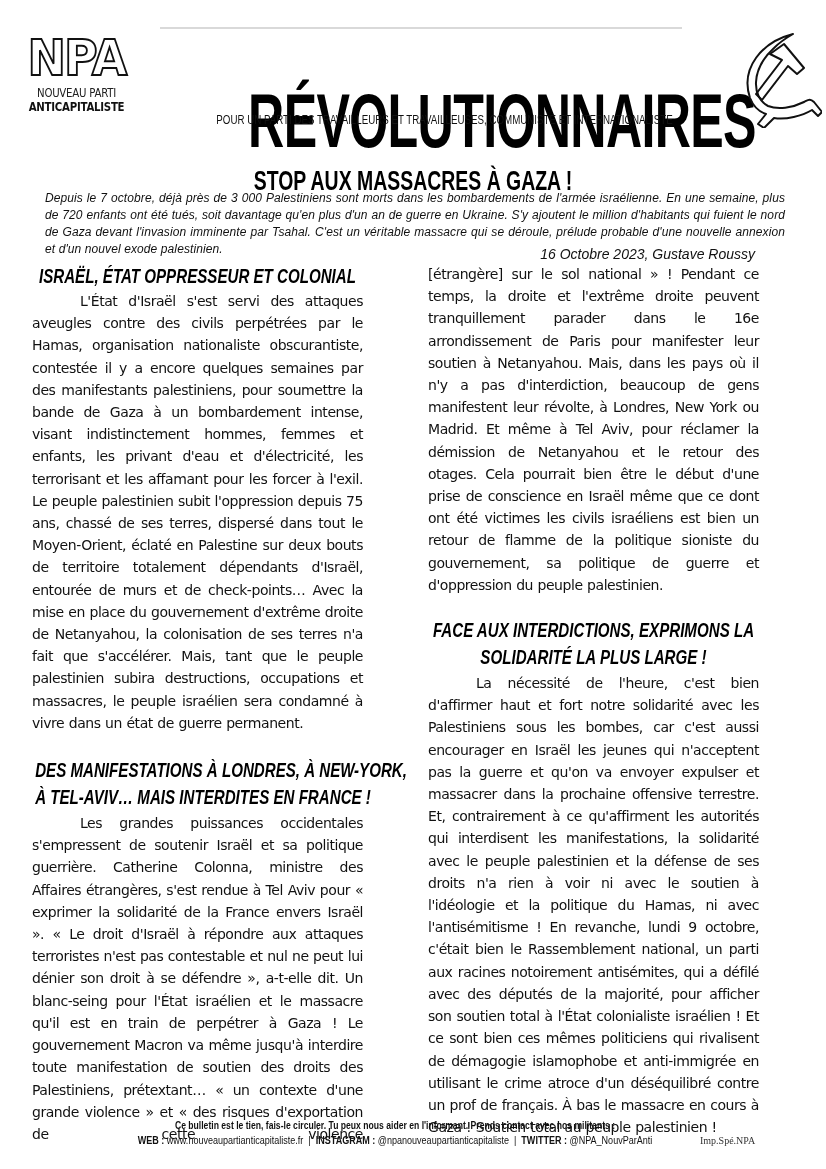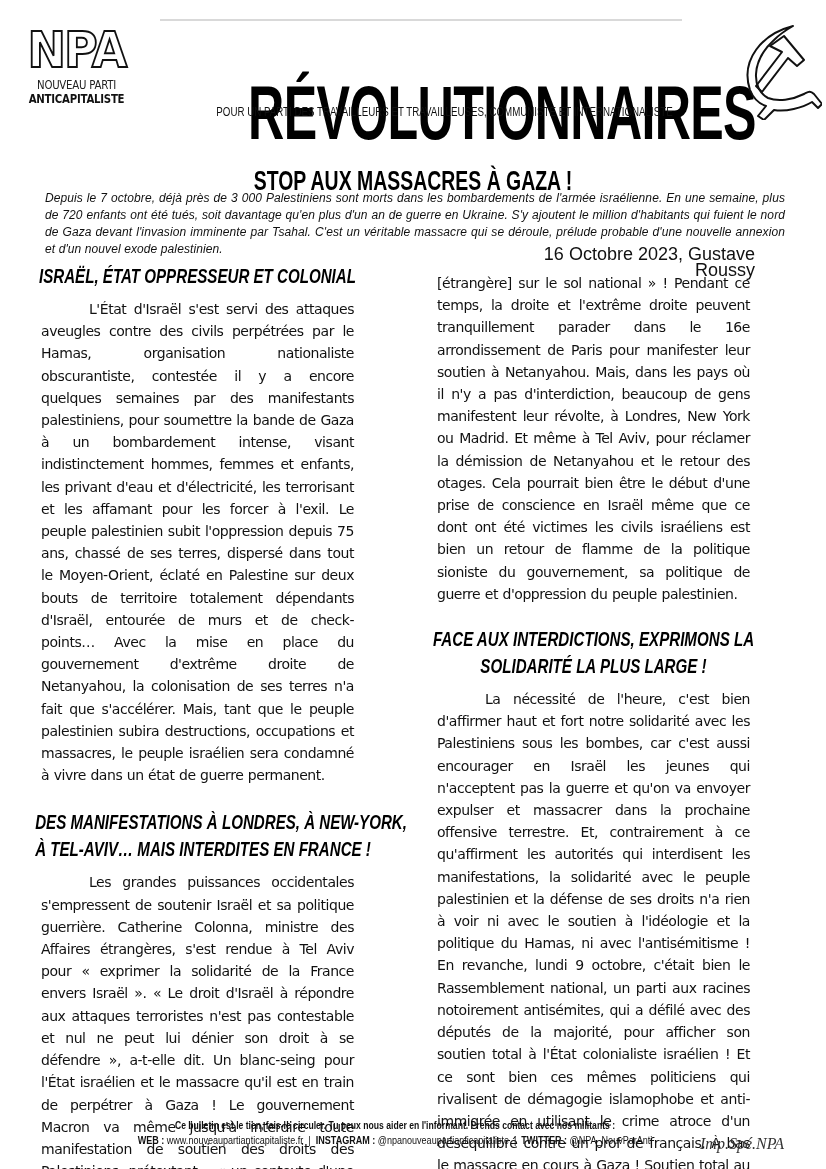--- a/index.html
+++ b/index.html
@@ -1,50 +1,50 @@
 <!DOCTYPE html>
 <html><head>
 <meta charset="utf-8">
 <style>
   html, body { margin: 0; padding: 0; background: #ffffff; }
   body { width: 826px; height: 1169px; position: relative; overflow: hidden; color: #111; font-family: "DejaVu Sans", sans-serif; }
 
-  .masthead { position: absolute; left: 0; top: 0; width: 692px; height: 135px; }
+  .masthead { position: absolute; left: 0; top: 8px; width: 692px; height: 135px; }
   .npa-logo { position: absolute; left: 14px; top: 22px; width: 125px; height: 100px; text-align: center; }
   .npa-letters { font-family: "DejaVu Sans", sans-serif; font-weight: bold; font-size: 50px; line-height: 56px; color: #fff; -webkit-text-stroke: 2px #111; letter-spacing: -2px; transform: scaleX(0.92); }
   .npa-line1 { font-family: "DejaVu Sans", sans-serif; font-size: 12px; line-height: 14px; color: #222; transform: scaleX(0.85); letter-spacing: -0.3px; white-space: nowrap; }
   .npa-line2 { font-family: "DejaVu Sans", sans-serif; font-weight: bold; font-size: 12px; line-height: 14px; color: #111; transform: scaleX(0.85); letter-spacing: -0.3px; white-space: nowrap; }
 
   .title-rule { position: absolute; left: 160px; top: 19px; width: 522px; height: 2px; background: #d9d9d9; }
   .paper-title { position: absolute; left: 158px; top: 22px; width: 530px; text-align: center; font-family: "Liberation Sans", sans-serif; font-weight: bold; font-size: 76px; line-height: 80px; letter-spacing: -1px; transform: scaleX(0.66); transform-origin: center; white-space: nowrap; color: #000; }
   .paper-subtitle { position: absolute; left: 158px; top: 104px; width: 530px; text-align: center; font-family: "Liberation Sans", sans-serif; font-size: 12.5px; line-height: 16px; transform: scaleX(0.78); transform-origin: center; white-space: nowrap; color: #111; }
 
   .emblem { position: absolute; left: 722px; top: 20px; width: 100px; height: 100px; }
 
   .headline { position: absolute; left: 0; top: 142px; width: 826px; text-align: center; font-family: "Liberation Sans", sans-serif; font-weight: bold; font-size: 27px; line-height: 34px; transform: scaleX(0.72); transform-origin: center; white-space: nowrap; color: #000; }
 
   .intro { position: absolute; left: 45px; top: 178px; width: 740px; font-family: "Liberation Sans", sans-serif; font-style: italic; font-size: 12px; line-height: 17px; text-align: justify; color: #111; letter-spacing: 0.1px; }
-  .dateline { position: absolute; left: 500px; top: 246px; width: 255px; text-align: right; font-family: "Liberation Sans", sans-serif; font-size: 18px; line-height: 16px; color: #111; }
+  .dateline { position: absolute; left: 500px; top: 246px; width: 255px; text-align: right; font-family: "Liberation Sans", sans-serif; font-style: italic; font-size: 14px; line-height: 16px; color: #111; }
 
   .col { position: absolute; width: 331px; }
   .col-left { left: 32px; top: 262px; }
   .col-right { left: 428px; top: 263px; }
 
   .sec-title { font-family: "Liberation Sans", sans-serif; font-weight: bold; font-style: italic; font-size: 21px; line-height: 27px; text-align: center; text-transform: uppercase; transform: scaleX(0.72); transform-origin: center; white-space: nowrap; margin: 0 -60px; color: #000; }
   .sec-title.two-line { white-space: normal; }
   .sec-title .ln { display: block; white-space: nowrap; }
 
-  .body-text { font-family: "DejaVu Sans", sans-serif; font-size: 14px; line-height: 22.2px; text-align: justify; color: #111; letter-spacing: -0.45px; word-spacing: 0.5px; margin: 9px; }
+  .body-text { font-family: "DejaVu Sans", sans-serif; font-size: 14px; line-height: 22.2px; text-align: justify; color: #111; letter-spacing: -0.45px; word-spacing: 0.5px; margin: 0; }
   .indent { text-indent: 48px; }
 
   .footer { position: absolute; left: 0; top: 1118px; width: 790px; text-align: center; }
   .footer-line1 { font-family: "Liberation Sans", sans-serif; font-weight: bold; font-size: 10.5px; line-height: 15px; transform: scaleX(0.82); transform-origin: center; white-space: nowrap; color: #111; }
   .footer-line2 { font-family: "Liberation Sans", sans-serif; font-size: 10.5px; line-height: 15px; transform: scaleX(0.86); transform-origin: center; white-space: nowrap; color: #111; position: relative; }
   .footer-line2 b { font-weight: bold; }
-  .imprint { position: absolute; left: 700px; top: 1135px; font-family: "Liberation Serif", serif; font-style: italic; font-size: 16px; color: #333; }
+  .imprint { position: absolute; left: 700px; top: 1135px; font-family: "Liberation Serif", serif; font-size: 10px; color: #333; }
 </style>
 </head>
 <body>
 
 <header class="masthead">
   <div class="npa-logo">
     <div class="npa-letters">NPA</div>
     <div class="npa-line1">NOUVEAU PARTI</div>
     <div class="npa-line2">ANTICAPITALISTE</div>
   </div>

